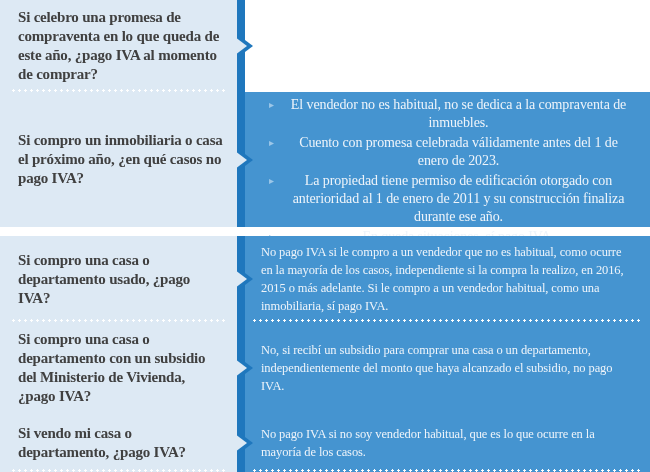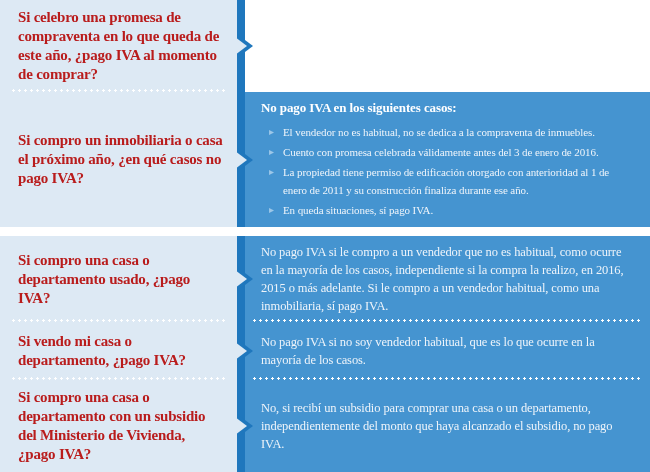--- a/index.html
+++ b/index.html
@@ -20,21 +20,21 @@
   .c2r2 { height: 58px; }
   .c2r3 { height: 92px; }
 
   .q-cell {
     width: 237px; box-sizing: border-box;
     background: #dde9f4;
     display: flex; align-items: center;
     padding: 4px 14px 4px 18px;
   }
   .q-text {
-    color: #b91c1c; font-weight: bold;
+    color: #404040; font-weight: bold;
     font-size: 15px; line-height: 19px;
     letter-spacing: -0.2px;
   }
 
   .strip { width: 8px; background: #1f77bd; }
 
   .a-cell {
     flex: 1; box-sizing: border-box;
     background: #4594d0;
     display: flex; flex-direction: column; justify-content: center;
@@ -50,22 +50,23 @@
     letter-spacing: -0.1px;
   }
   .bullet-list { display: block; }
   .bullet-item { display: flex; margin: 2px 0; }
   .bullet-marker {
     color: #9cc7e8; font-size: 10px; line-height: 18px;
     padding-left: 8px; width: 14px; flex: 0 0 14px;
     font-family: "DejaVu Sans", sans-serif;
   }
   .bullet-text {
-    flex: 1; color: #eef4fa; font-size: 11px; line-height: 18px;
+    flex: 1; color: #eef4fa; font-size: 14px; line-height: 18px;
     letter-spacing: -0.1px;
+    text-align: center;
   }
 
   
   .arrow { position: absolute; top: 50%; left: 0; width: 0; height: 0; z-index: 2; }
   .arrow-outer {
     position: absolute; left: 237px; top: -12px;
     width: 0; height: 0;
     border-top: 12px solid transparent;
     border-bottom: 12px solid transparent;
     border-left: 16px solid #1f77bd;
@@ -115,21 +116,21 @@
       <div class="strip"></div>
       <div class="a-cell">
         <div class="a-intro">No pago IVA en los siguientes casos:</div>
         <div class="bullet-list">
           <div class="bullet-item">
             <span class="bullet-marker">▸</span>
             <span class="bullet-text">El vendedor no es habitual, no se dedica a la compraventa de inmuebles.</span>
           </div>
           <div class="bullet-item">
             <span class="bullet-marker">▸</span>
-            <span class="bullet-text">Cuento con promesa celebrada válidamente antes del 3 de enero de 2016.</span>
+            <span class="bullet-text">Cuento con promesa celebrada válidamente antes del 1 de enero de 2023.</span>
           </div>
           <div class="bullet-item">
             <span class="bullet-marker">▸</span>
             <span class="bullet-text">La propiedad tiene permiso de edificación otorgado con anterioridad al 1 de enero de 2011 y su construcción finaliza durante ese año.</span>
           </div>
           <div class="bullet-item">
             <span class="bullet-marker">▸</span>
             <span class="bullet-text">En queda situaciones, sí pago IVA.</span>
           </div>
         </div>
@@ -153,45 +154,45 @@
         <div class="a-text">No pago IVA si le compro a un vendedor que no es habitual, como ocurre en la mayoría de los casos, independiente si la compra la realizo, en 2016, 2015 o más adelante. Si le compro a un vendedor habitual, como una inmobiliaria, sí pago IVA.</div>
       </div>
       <div class="arrow">
         <div class="arrow-outer"></div>
         <div class="arrow-inner"></div>
       </div>
       <div class="dots dots-q"></div>
       <div class="dots dots-a"></div>
     </div>
 
+    <div class="row c2r3">
+      <div class="q-cell">
+        <div class="q-text">Si compro una casa o departamento con un subsidio del Ministerio de Vivienda, ¿pago IVA?</div>
+      </div>
+      <div class="strip"></div>
+      <div class="a-cell">
+        <div class="a-text">No, si recibí un subsidio para comprar una casa o un departamento, independientemente del monto que haya alcanzado el subsidio, no pago IVA.</div>
+      </div>
+      <div class="arrow">
+        <div class="arrow-outer"></div>
+        <div class="arrow-inner"></div>
+      </div>
+    </div>
+
     <div class="row c2r2">
       <div class="q-cell">
         <div class="q-text">Si vendo mi casa o departamento, ¿pago IVA?</div>
       </div>
       <div class="strip"></div>
       <div class="a-cell">
         <div class="a-text">No pago IVA si no soy vendedor habitual, que es lo que ocurre en la mayoría de los casos.</div>
       </div>
       <div class="arrow">
         <div class="arrow-outer"></div>
         <div class="arrow-inner"></div>
       </div>
       <div class="dots dots-q"></div>
       <div class="dots dots-a"></div>
     </div>
 
-    <div class="row c2r3">
-      <div class="q-cell">
-        <div class="q-text">Si compro una casa o departamento con un subsidio del Ministerio de Vivienda, ¿pago IVA?</div>
-      </div>
-      <div class="strip"></div>
-      <div class="a-cell">
-        <div class="a-text">No, si recibí un subsidio para comprar una casa o un departamento, independientemente del monto que haya alcanzado el subsidio, no pago IVA.</div>
-      </div>
-      <div class="arrow">
-        <div class="arrow-outer"></div>
-        <div class="arrow-inner"></div>
-      </div>
-    </div>
-
   </div>
 
 </div>
 
 </body></html>

